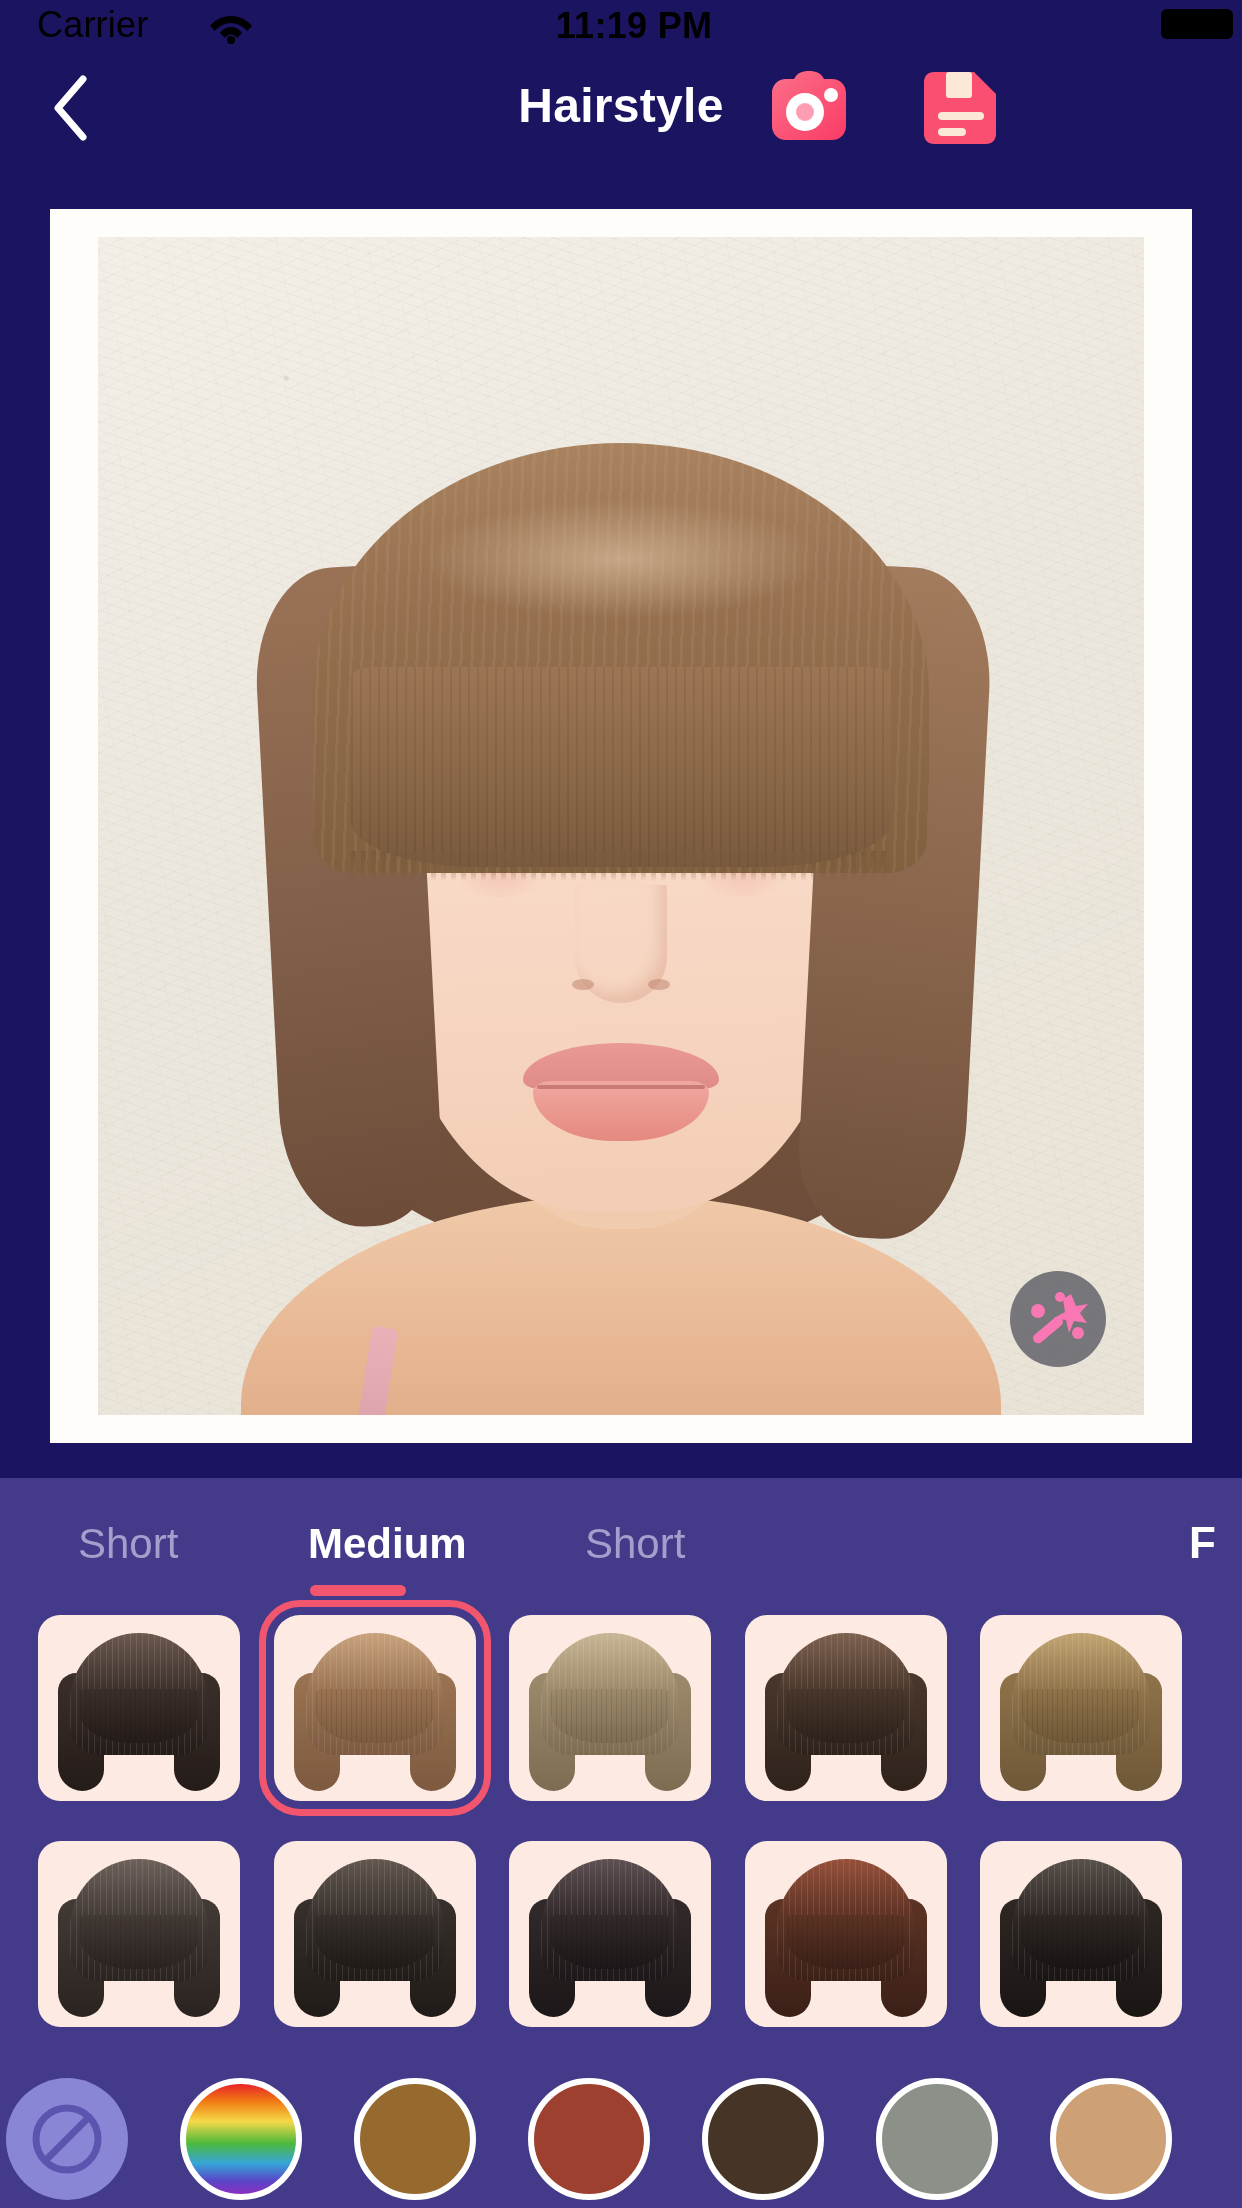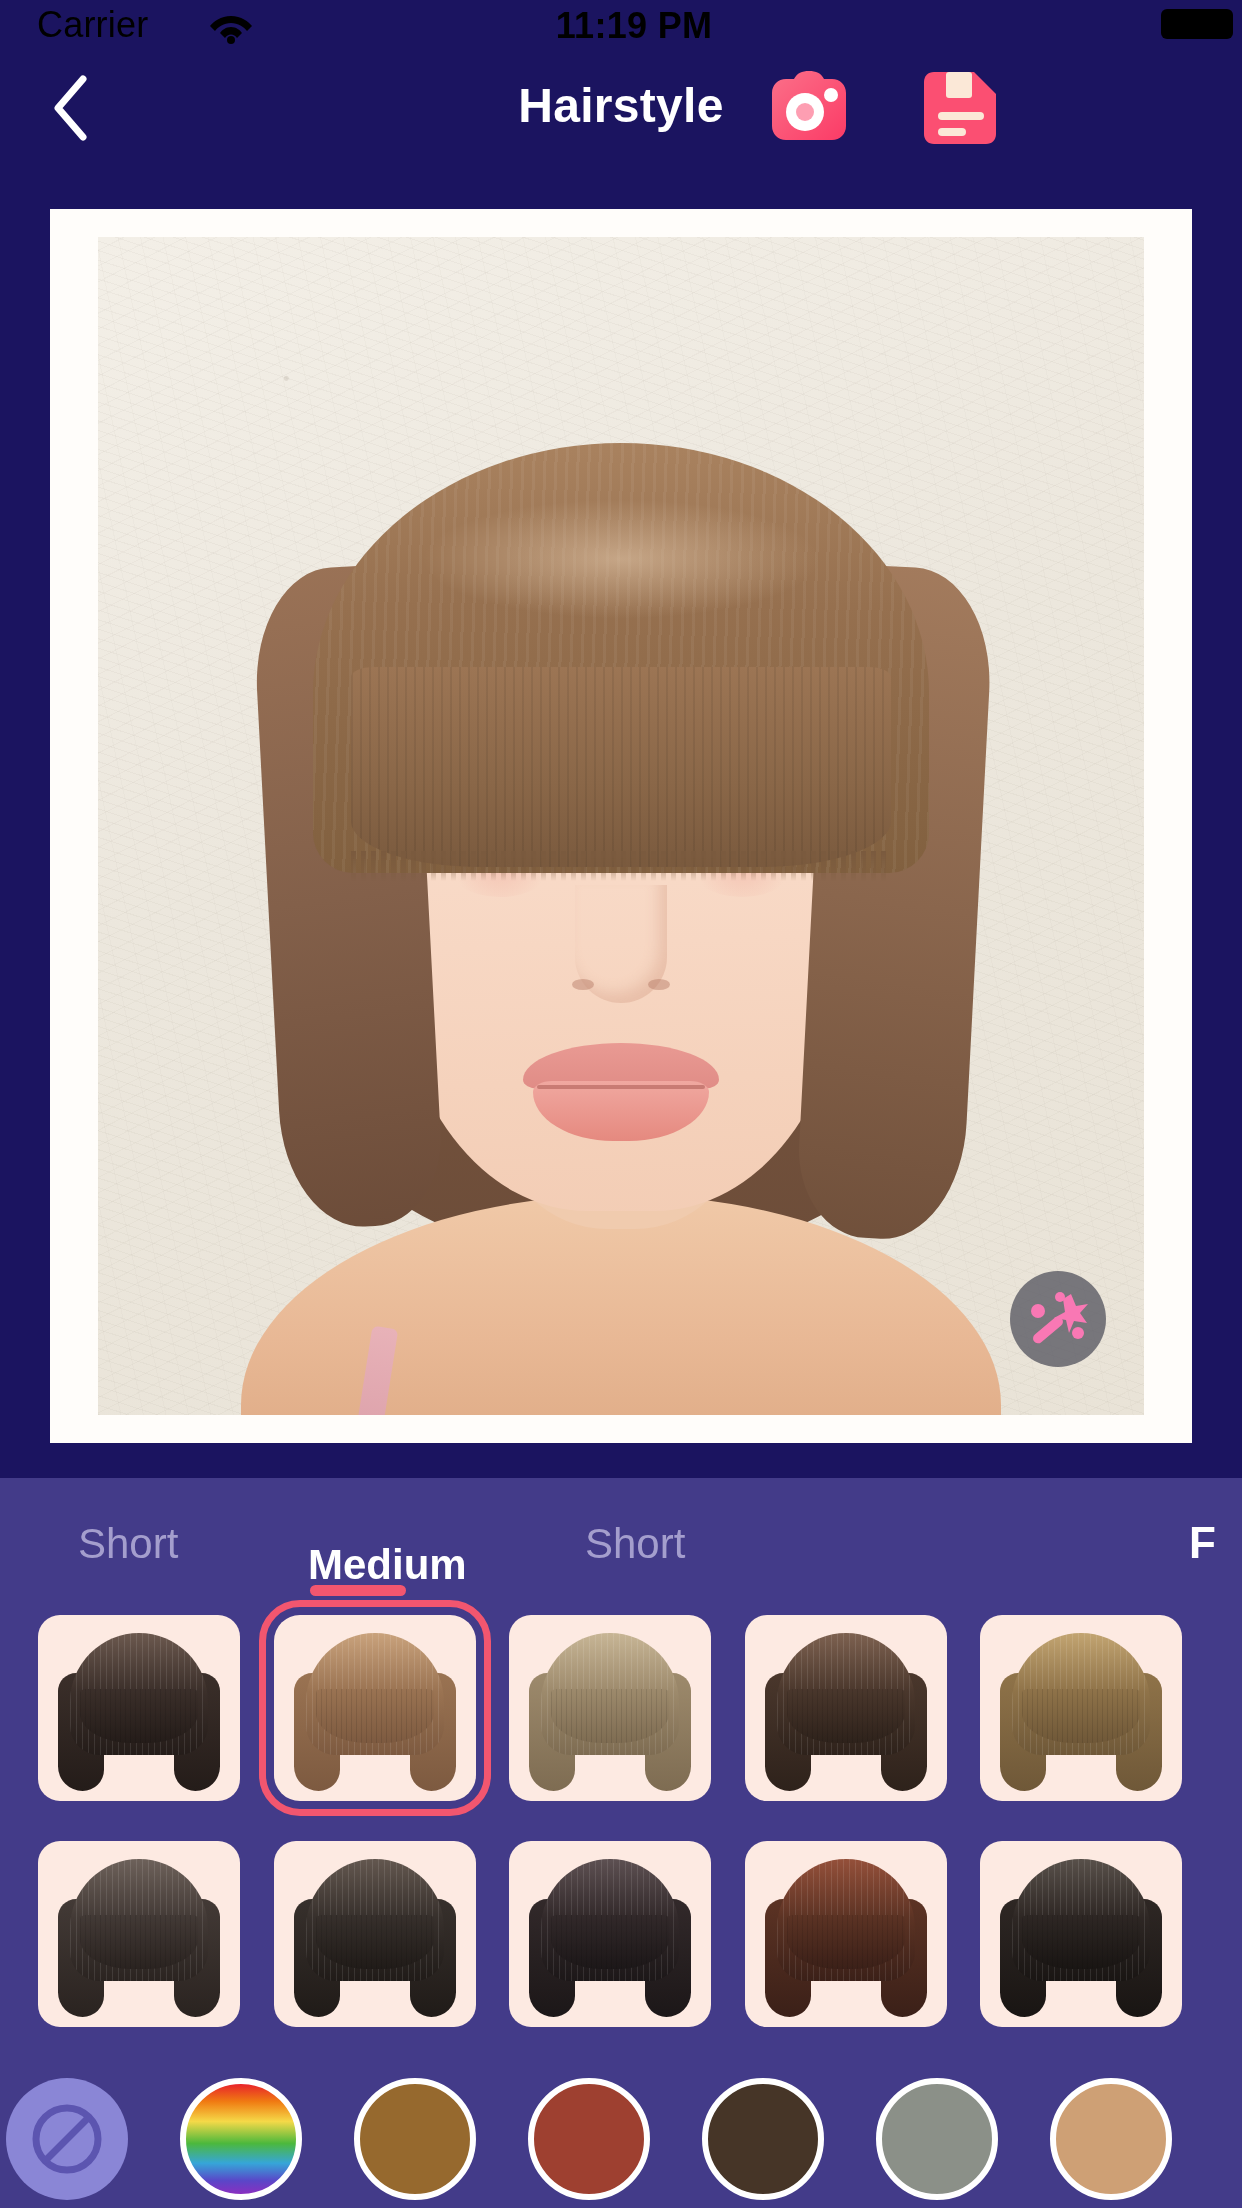--- a/index.html
+++ b/index.html
@@ -188,21 +188,21 @@
   #bottom-panel{
     position:absolute; left:0; top:1478px; width:1242px; height:730px;
     background:#433b89;
     padding-left:23px;
   }
   #tab-bar{ position:relative; height:125px; }
   .tab{
     position:absolute; top:42px; font-size:42px; color:#a49ecd; cursor:pointer;
     font-weight:400;
   }
-  .tab.active{ color:#ffffff; font-weight:700;margin-top:21px; }
+  .tab.active{ color:#ffffff; font-weight:700; }
   .tab-underline{
     position:absolute; top:107px; height:11px; border-radius:6px; background:#f2566f;
   }
   #tab-filter{
     position:absolute; right:26px; top:40px; font-size:44px; font-weight:700; color:#fff; cursor:pointer;
   }
 
   #style-grid{
     position:absolute; top:125px; left:0; width:1242px; height:458px;
   }

